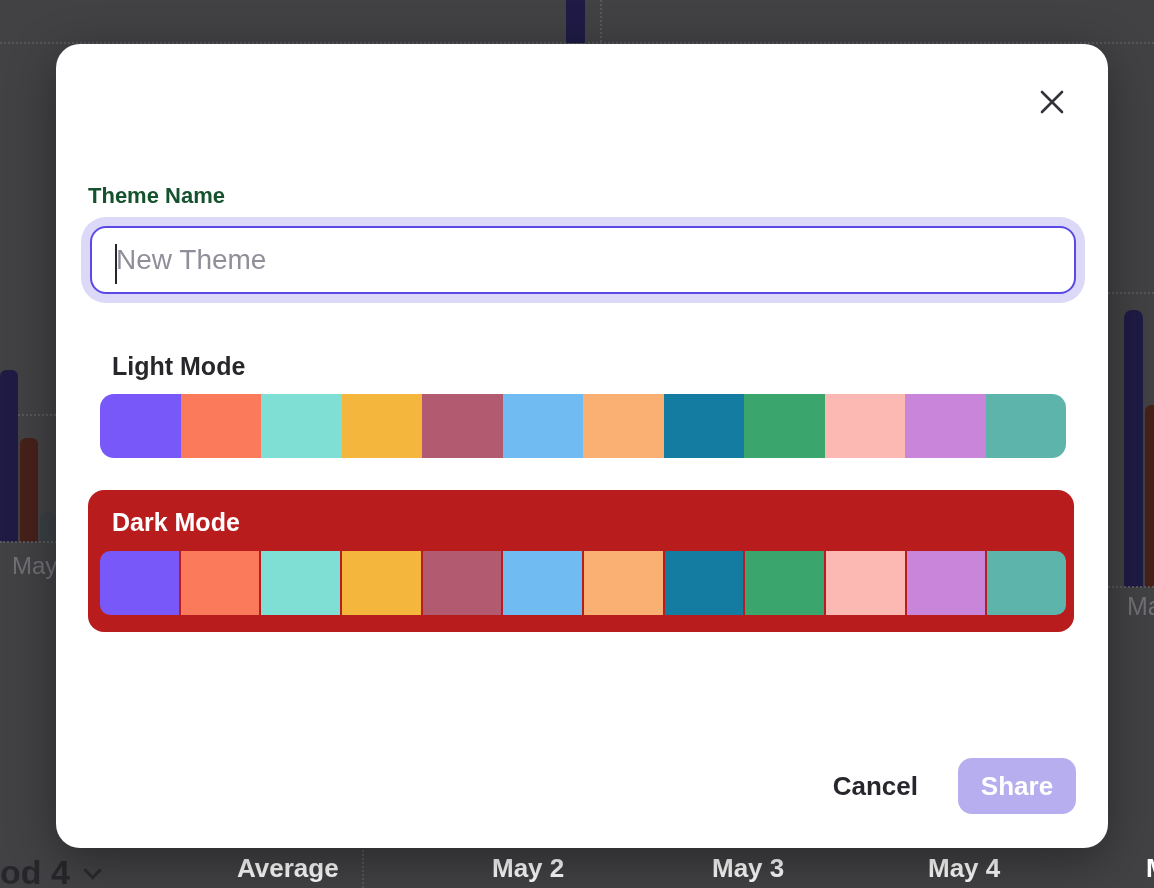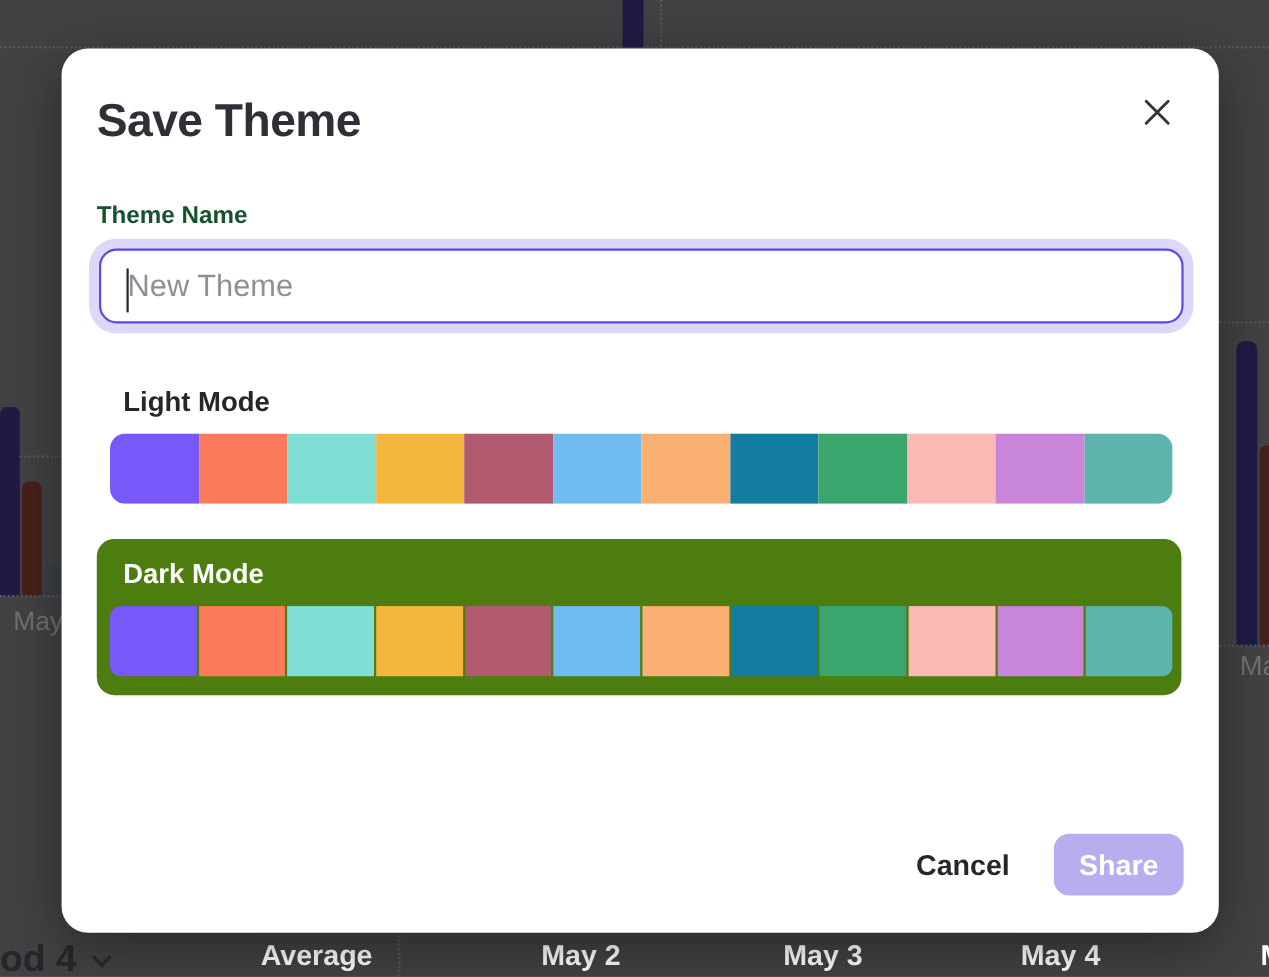--- a/index.html
+++ b/index.html
@@ -34,21 +34,21 @@
                       box-shadow:0 0 0 9px #dcd8f8; padding:0 24px; font-size:28px; color:#2f2f38;
                       outline:none; font-family:"Liberation Sans", sans-serif; background:#fff; }
   .input-wrap input::placeholder { color:#8f8f99; }
   .caret { position:absolute; left:25px; top:18px; width:2px; height:40px; background:#26262c; }
 
   .section-label { position:absolute; font-size:25px; font-weight:700; color:#26262b; }
   .strip { position:absolute; display:flex; overflow:hidden; }
   .strip .swatch { flex:1 1 0; }
   .strip.light { left:44px; top:350px; width:966px; height:64px; border-radius:14px; }
   .dark-card { position:absolute; left:32px; top:446px; width:986px; height:142px;
-               background:#4d7c0f; border-radius:16px; }
+               background:#b91c1c; border-radius:16px; }
   .dark-card .section-label { left:24px; top:18px; color:#ffffff; }
   .strip.dark { left:12px; top:61px; width:966px; height:64px; border-radius:10px; gap:2px; }
 
   .access-row { position:absolute; left:32px; right:50px; top:634px; display:flex;
                 align-items:center; justify-content:space-between; }
   .access-label { font-size:26px; color:#26262c; }
   .access-toggle { display:flex; align-items:center; gap:14px; border:none; background:transparent;
                    cursor:pointer; font-size:26px; font-weight:600; color:#26262c;
                    font-family:"Liberation Sans", sans-serif; }
   .access-toggle .chev { border-color:#26262c; }
@@ -89,21 +89,20 @@
     </div>
     <div class="bottom-label" style="left:237px;">Average</div>
     <div class="dot-v" style="left:362px; top:846px; height:42px;"></div>
     <div class="bottom-label" style="left:492px;">May 2</div>
     <div class="bottom-label" style="left:712px;">May 3</div>
     <div class="bottom-label" style="left:928px;">May 4</div>
     <div class="bottom-label" style="left:1146px;">M</div>
   </div>
 
   <div class="modal">
-    <h1 class="modal-title">Save Theme</h1>
     <button class="close-btn">
       <svg width="26" height="26" viewBox="0 0 26 26">
         <line x1="3" y1="3" x2="23" y2="23" stroke="#33333c" stroke-width="2.6" stroke-linecap="round"></line>
         <line x1="23" y1="3" x2="3" y2="23" stroke="#33333c" stroke-width="2.6" stroke-linecap="round"></line>
       </svg>
     </button>
 
     <div class="field-label">Theme Name</div>
     <div class="input-wrap">
       <input type="text" placeholder="New Theme" style="">

